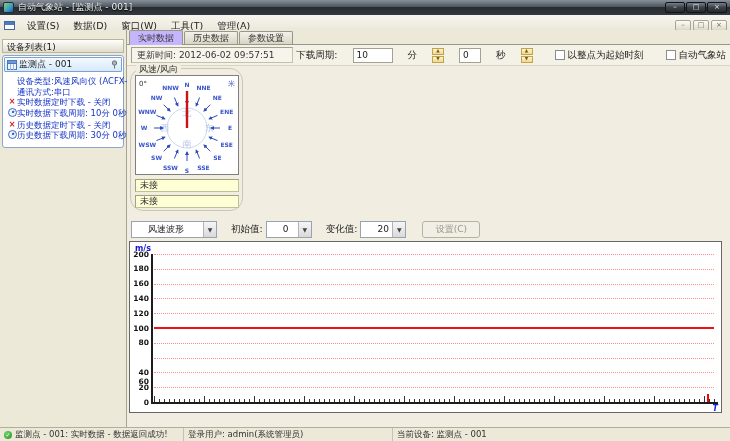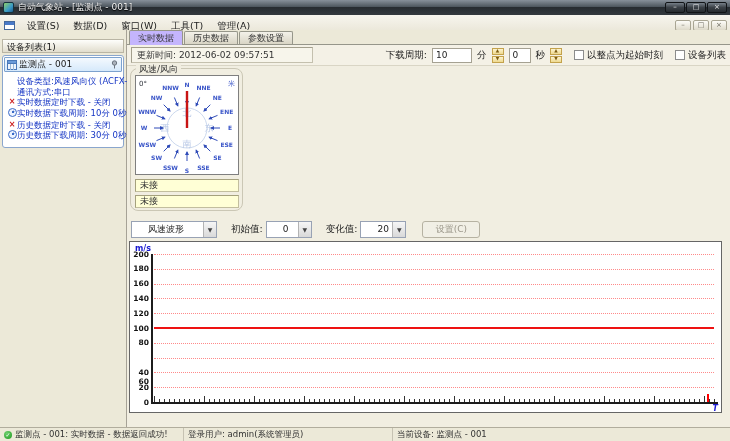--- a/index.html
+++ b/index.html
@@ -53,37 +53,37 @@
           background:#ece9d8; border-bottom:1px solid #96968a; }
   .tab { height:13px; line-height:13px; padding:0 8px; font-size:9px; color:#333;
          background:linear-gradient(#f3f1e9,#d9d5c5); border:1px solid #96968a; border-bottom:none;
          border-radius:2px 2px 0 0; cursor:default; }
   .tab.active { height:15px; line-height:15px; margin-bottom:-1px; background:#c4b5fd; font-weight:normal; }
 
   .toolbar { height:21px; display:flex; align-items:center; padding:0 4px; gap:3px;
              background:#f4f1e6; border-bottom:1px solid #d9d5c5; }
   .update-box { width:182px; height:16px; font-size:9px; line-height:14px; padding:0 5px; color:#333;
                 background:#f7f5eb; border:1px solid #c4c0ae; border-top-color:#a39f8d; border-left-color:#a39f8d; white-space:nowrap; }
-  .toolbar-right { margin-left:auto; display:flex; align-items:center; gap:5px; }
+  .toolbar-right { margin-left:auto; display:flex; align-items:center; gap:15px; }
   .tb-label { font-size:9.5px; color:#222; white-space:nowrap; }
   .num-box { height:15px; background:#fff; border:1px solid #a5a192; font-size:9px; line-height:13px; padding:0 3px; }
   .num-min { width:40px; } .num-sec { width:22px; }
   .spinner { width:12px; height:15px; display:flex; flex-direction:column; gap:1px; }
   .spin-btn { flex:1; background:linear-gradient(#fdf4cf,#eed98f); border:1px solid #c3a24c; color:#7c5c12;
               font-size:4.5px; line-height:4.5px; text-align:center; cursor:default; }
   .cbx { display:flex; align-items:center; gap:3px; margin-left:7px; font-size:9.5px; color:#222; white-space:nowrap; }
   .cb-box { width:10px; height:10px; background:#fff; border:1px solid #8c8c8c; flex:none; }
   .dl-btn { width:82px; height:18px; margin-left:9px; font-size:9px; line-height:16px; text-align:center; color:#1a1a1a;
             background:linear-gradient(#fefefc,#e9e6da 50%,#d5d1c1); border:1px solid #8b8879; border-radius:3px; cursor:default; white-space:nowrap;}
 
   .content { position:relative; flex:1; background:#f1eee1; min-height:0; }
 
   
   .groupbox { position:absolute; left:3px; top:2px; width:113px; height:143px;
-              border:1px solid #cbc7b5; border-radius:8px; }
+              border:1px solid #cbc7b5; border-radius:13px; }
   .groupbox-label { position:absolute; top:-6px; left:5px; padding:0 3px; background:#f1eee1; font-size:9px; color:#333; white-space:nowrap; }
   .compass { position:absolute; left:4px; top:6px; width:104px; height:100px; background:#fff;
              border:1px solid #7f7f7f; }
   .yfield { position:absolute; left:4px; width:104px; height:13px; font-size:9px; line-height:11px; padding:0 4px; color:#333;
             background:#ffffd6; border:1px solid #c2be9e; border-top-color:#a5a17d; border-left-color:#a5a17d; }
   .yf1 { top:110px; } .yf2 { top:126px; }
 
   
   .chart-controls { position:absolute; left:4px; top:154px; height:18px; display:flex; align-items:center; }
   .combo { height:17px; background:#fff; border:1px solid #98a2b4; display:flex; align-items:center;
@@ -221,21 +221,21 @@
           <span class="spinner">
             <span class="spin-btn">▲</span>
             <span class="spin-btn">▼</span>
           </span>
           <span class="cbx">
             <span class="cb-box"></span>
             <span>以整点为起始时刻</span>
           </span>
           <span class="cbx">
             <span class="cb-box"></span>
-            <span>设备列表</span>
+            <span>自动气象站</span>
           </span>
         </div>
       </div>
 
       <div class="content">
 
         <div class="groupbox">
           <div class="groupbox-label">风速/风向</div>
           <div class="compass">
             <svg id="compass-svg" width="102" height="98" viewBox="0 0 102 98">

